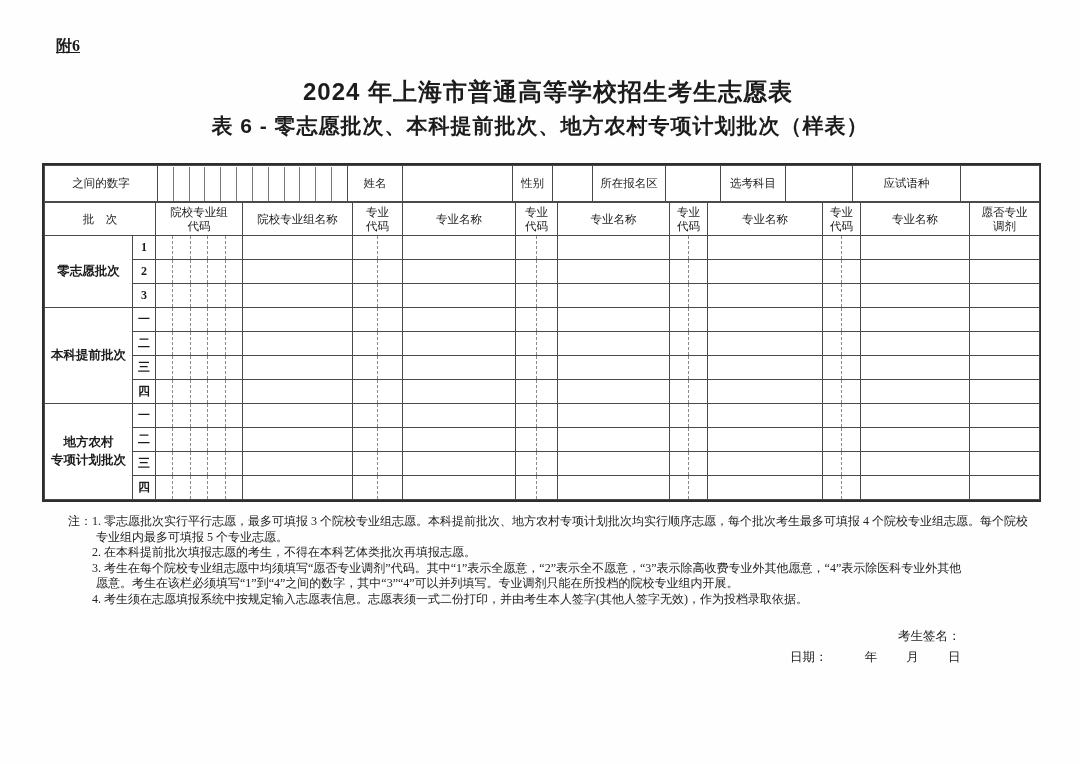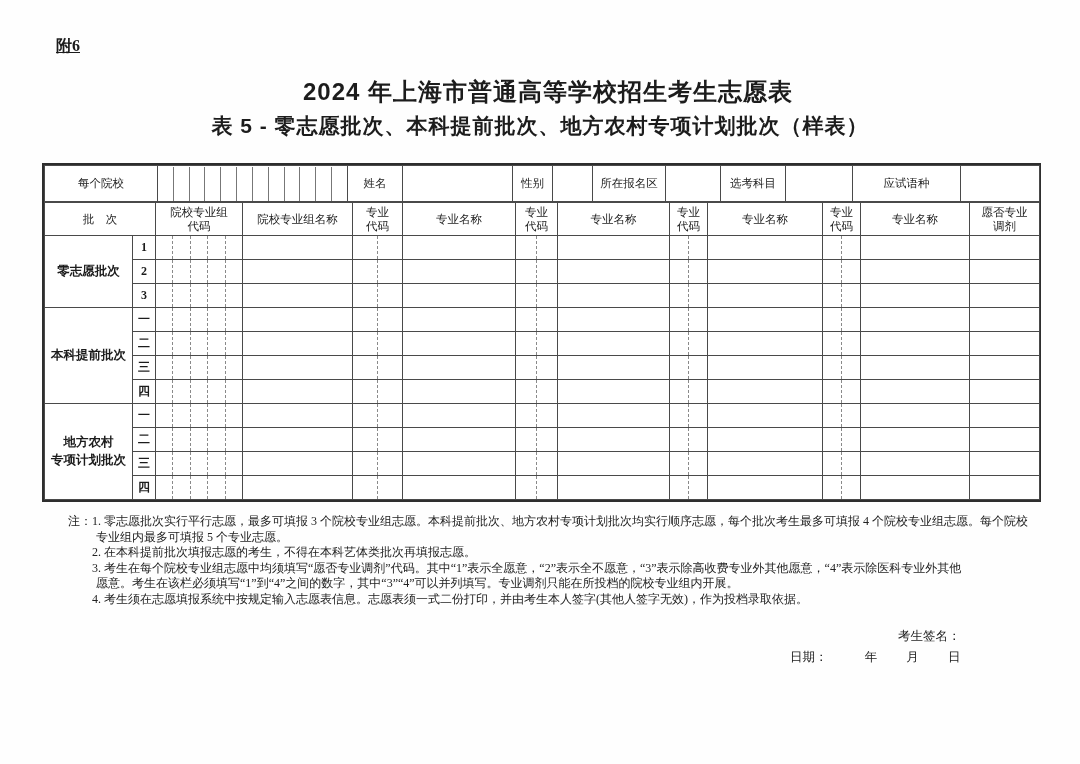--- a/index.html
+++ b/index.html
@@ -49,42 +49,42 @@
   .signature .gap1 { margin-left:34px; }
   .signature .gap2 { margin-left:26px; }
 </style>
 </head>
 <body>
 
 <div class="page">
 
   <div class="attach">附6</div>
   <div class="title">2024 年上海市普通高等学校招生考生志愿表</div>
-  <div class="subtitle">表 5 - 零志愿批次、本科提前批次、地方农村专项计划批次（样表）</div>
+  <div class="subtitle">表 6 - 零志愿批次、本科提前批次、地方农村专项计划批次（样表）</div>
 
   <div class="tablewrap">
 
     <table class="info-table">
       <colgroup>
         <col style="width:113px">
           <col style="width:190px">
           <col style="width:55px">
           <col style="width:110px">
         <col style="width:40px">
           <col style="width:40px">
           <col style="width:73px">
           <col style="width:55px">
         <col style="width:65px">
           <col style="width:67px">
           <col style="width:108px">
           <col style="width:79px">
       </colgroup>
       <tbody>
           <tr>
-        <td class="lbl">每个院校</td>
+        <td class="lbl">之间的数字</td>
         <td class="boxcell">
           <div class="examrow">
                 <span></span>
                 <span></span>
                 <span></span>
                 <span></span>
                 <span></span>
                 <span></span>
                 <span></span>
                 <span></span>

